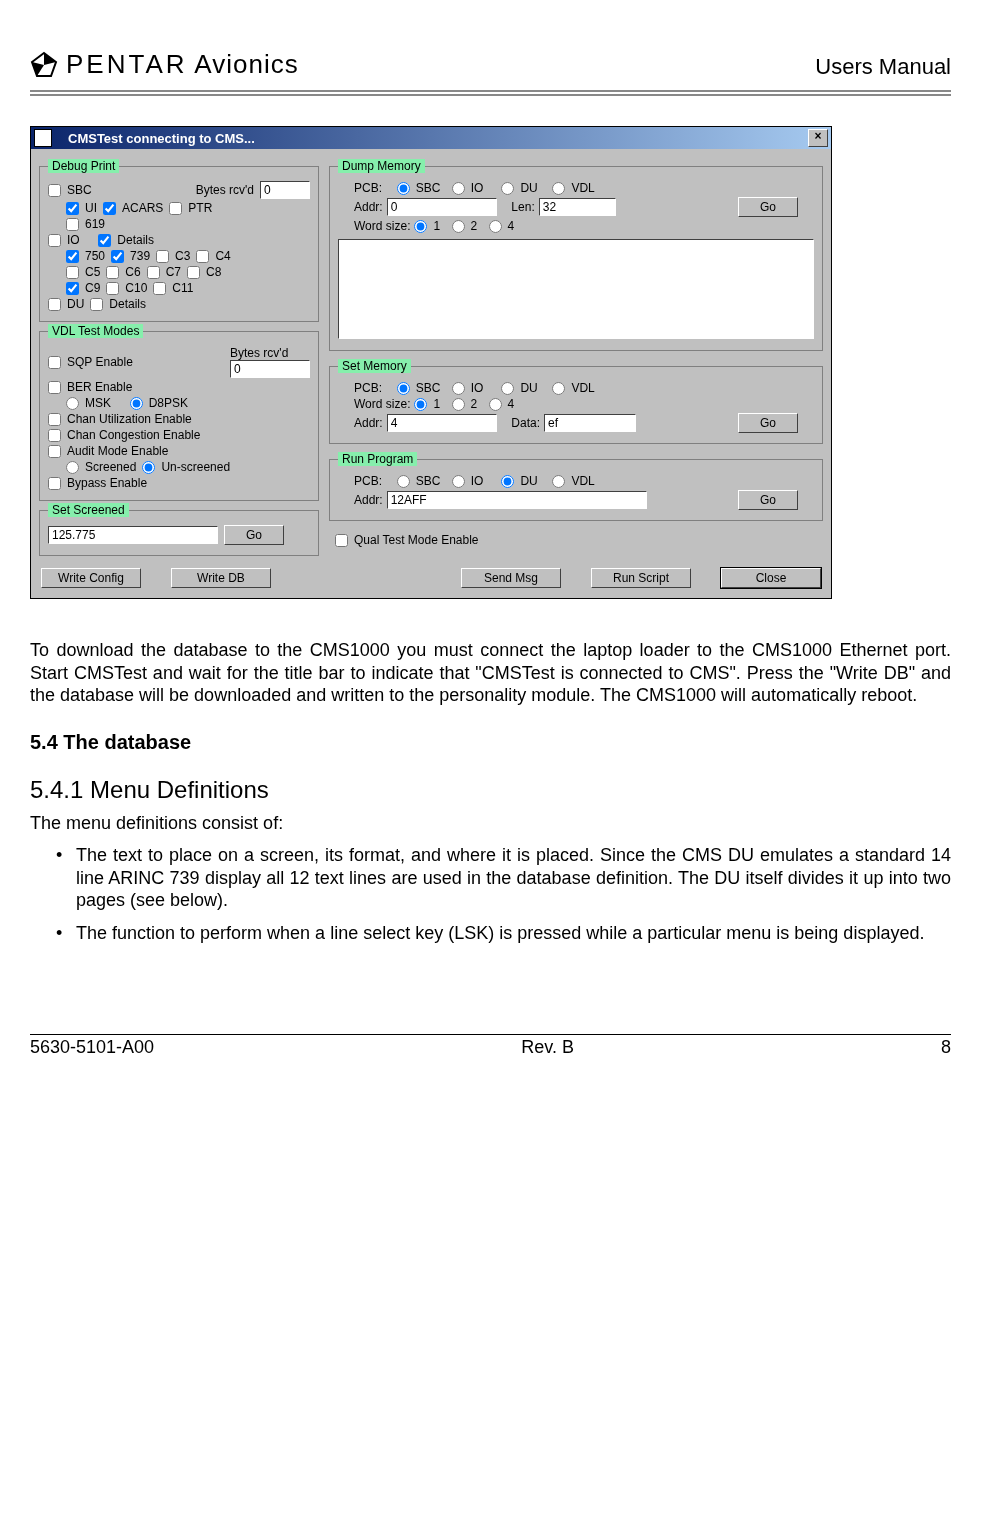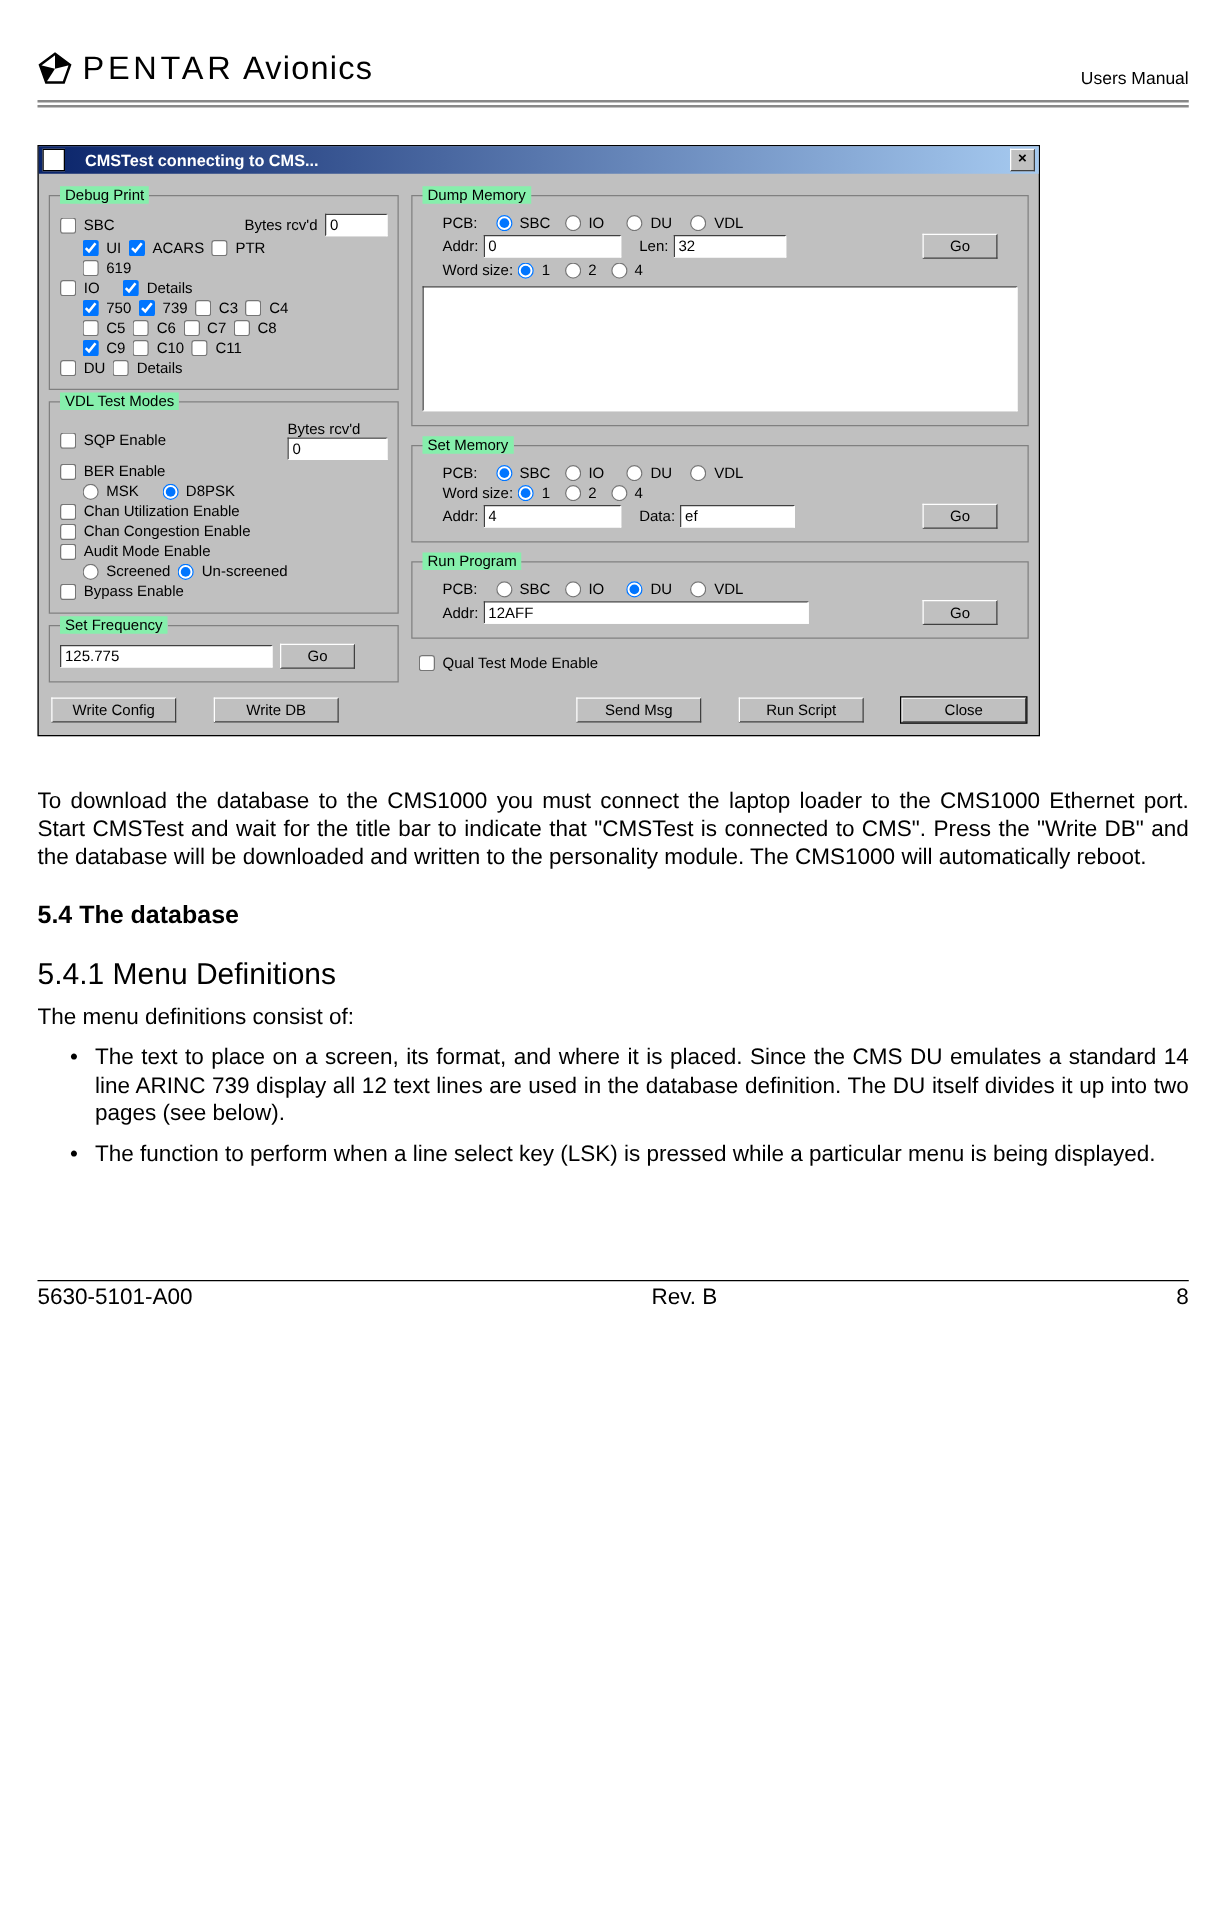--- a/index.html
+++ b/index.html
@@ -25,21 +25,21 @@
     gap: 8px;
   }
   .logo-icon svg { display: block; }
   .logo-text {
     font-size: 26px;
     letter-spacing: 1px;
     font-weight: 400;
   }
   .logo-text .bold { font-weight: 400; letter-spacing: 3px;}
   .header-right {
-    font-size: 14px;
+    font-size: 22px;
     margin-top: 44px;
   }
   .rule {
     border: none;
     border-top: 2px solid #888;
     border-bottom: 2px solid #888;
     height: 2px;
     margin: 4px 0 30px 0;
   }
   
@@ -401,21 +401,21 @@
           </div>
           <div class="row">
               <label class="cb">
                 <input type="checkbox" style="">
                 <span>Bypass Enable</span>
               </label>
             </div>
         </fieldset>
 
         <fieldset class="group">
-          <legend>Set Frequency</legend>
+          <legend>Set Screened</legend>
           <div class="row">
             <input class="txt wide" value="125.775" style="">
             <button class="btn">Go</button>
           </div>
         </fieldset>
       </div>
 
       <div class="right-col">
         <fieldset class="group">
           <legend>Dump Memory</legend>
@@ -436,21 +436,21 @@
             <label class="rb">
                 <input type="radio" name="dpcb" style="">
                 <span>VDL</span>
               </label>
           </div>
           <div class="row2">
             <span class="lbl">Addr:</span>
             <input class="txt med" value="0" style="">
             &nbsp;&nbsp;
             <span class="lbl">Len:</span>
-            <input class="txt" style="width: 90px;" value="32">
+            <input class="txt" style="width: 77px;" value="32">
             <span class="spacer"></span>
             <button class="btn">Go</button>
           </div>
           <div class="row2">
             <span class="lbl">Word size:</span>
             <label class="rb">
                 <input type="radio" name="dws" checked="" style="">
                 <span>1</span>
               </label>&nbsp;
             <label class="rb">

